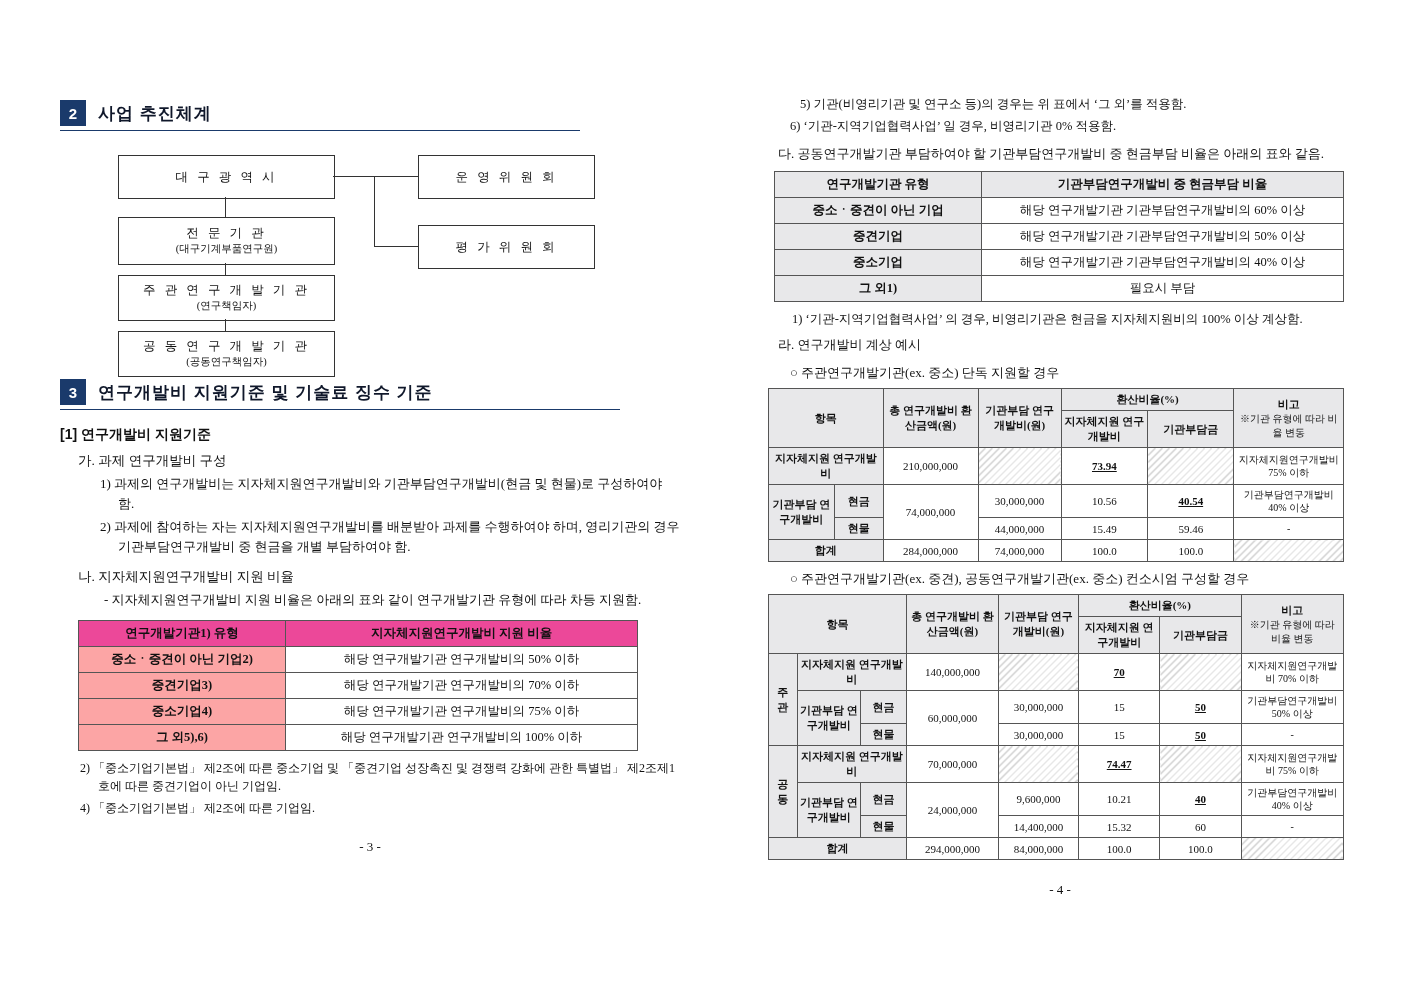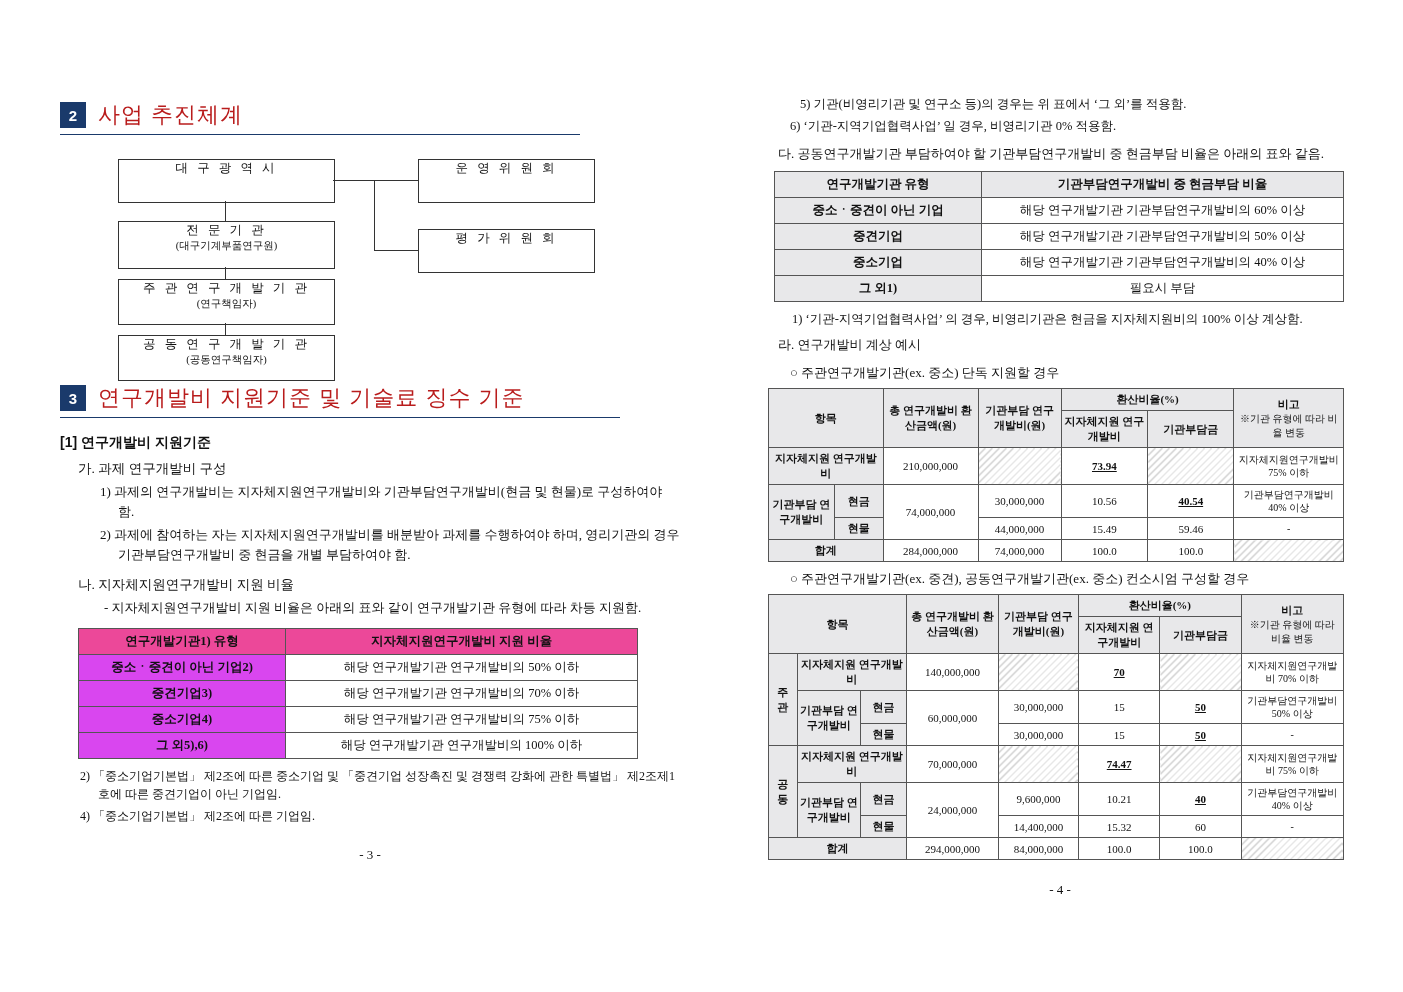--- a/index.html
+++ b/index.html
@@ -21,31 +21,31 @@
   .col-right{left:760px;width:600px;}
 
   
   .sec-head{display:flex;align-items:center;gap:12px;margin-top:0;}
   .sec-num{
     width:26px;height:26px;background:#1a3a6b;color:#fff;
     font-family:"Liberation Sans",sans-serif;font-size:15px;font-weight:bold;
     display:flex;align-items:center;justify-content:center;
   }
   .sec-title{
-    color:#b91c1c;font-family:"Liberation Sans",sans-serif;
-    font-size:22px;font-weight:normal;letter-spacing:1px;
+    color:#0f172a;font-family:"Liberation Sans",sans-serif;
+    font-size:17px;font-weight:bold;letter-spacing:1px;
   }
   .sec-rule{border-bottom:1.5px solid #1a3a6b;margin-top:4px;}
 
   
   .orgchart{position:relative;height:230px;margin-top:14px;}
   .box{
     position:absolute;border:1.2px solid #333;background:#fff;
     text-align:center;font-size:12.5px;line-height:1.35;
-    display:flex;flex-direction:column;align-items:center;justify-content:flex-start;
+    display:flex;flex-direction:column;align-items:center;justify-content:center;
   }
   .box .b1{letter-spacing:3px;}
   .box .b2{font-size:10.5px;letter-spacing:0px;}
   .ln{position:absolute;background:#333;}
 
   
   .h-bracket{
     font-family:"Liberation Sans",sans-serif;
     font-size:14px;font-weight:bold;margin:16px 0 8px 0;
   }
@@ -53,21 +53,21 @@
   .lvl2{font-size:13px;margin:4px 0 3px 40px;text-indent:-18px;padding-left:18px;line-height:1.5;}
   .lvl2b{font-size:13px;margin:4px 0 3px 44px;text-indent:-14px;padding-left:14px;line-height:1.5;}
   .lvl3{font-size:12.5px;margin:3px 0 2px 40px;text-indent:-20px;padding-left:20px;line-height:1.5;}
   .note{font-size:12px;margin:3px 0 2px 20px;text-indent:-18px;padding-left:18px;line-height:1.55;}
 
   
   table{border-collapse:collapse;font-size:12.5px;}
   .tbl1{width:560px;margin:10px 0 8px 18px;}
   .tbl1 th,.tbl1 td{border:1px solid #555;padding:4px 3px;text-align:center;}
   .tbl1 thead th{background:#ec4899;font-weight:bold;}
-  .tbl1 .rowhead{background:#d946ef;font-weight:bold;}
+  .tbl1 .rowhead{background:#fca5a5;font-weight:bold;}
 
   .tbl-r{width:570px;margin:8px 0 8px 14px;}
   .tbl-r th,.tbl-r td{border:1px solid #555;padding:4px 3px;text-align:center;font-size:12.5px;}
   .tbl-r thead th{background:#e8e8ea;font-weight:bold;}
   .tbl-r .rowhead{background:#e8e8ea;font-weight:bold;}
 
   .tblnum{width:576px;margin:6px 0 6px 8px;}
   .tblnum th,.tblnum td{border:1px solid #555;padding:3px 2px;text-align:center;font-size:11px;}
   .tblnum thead th{background:#e8e8ea;font-weight:bold;font-size:11px;}
   .tblnum td.rowhead{background:#e8e8ea;font-weight:bold;}

